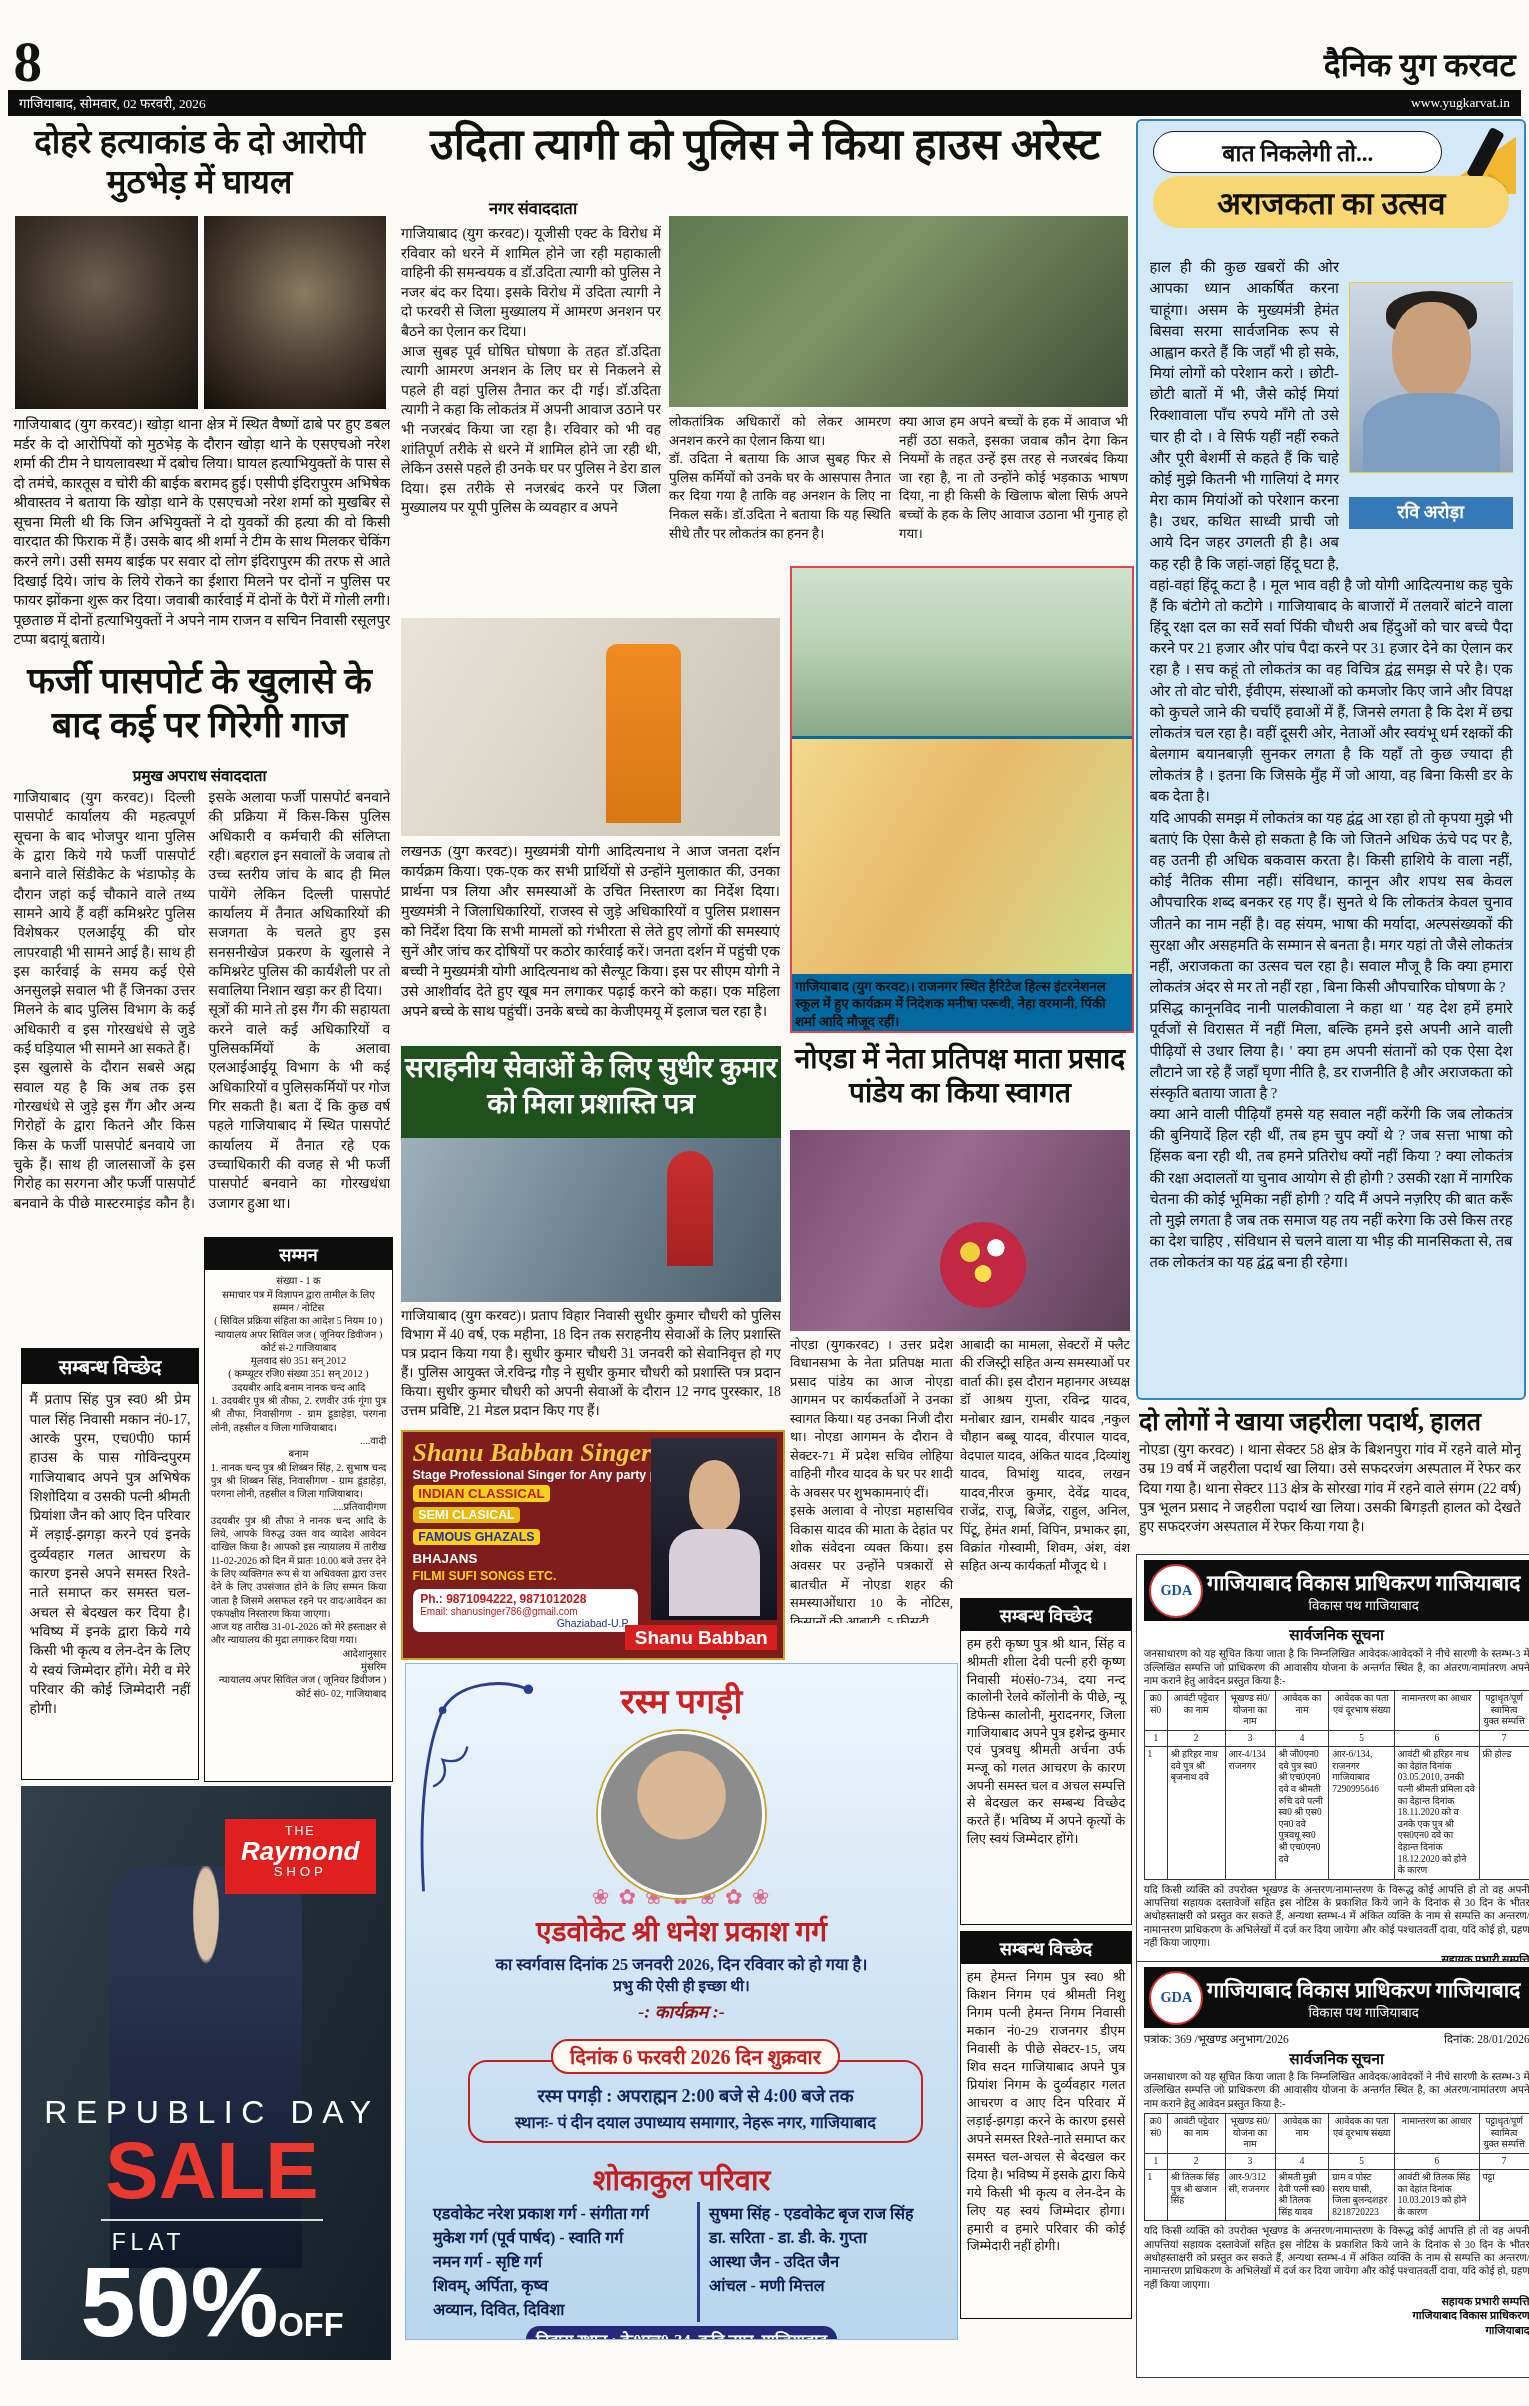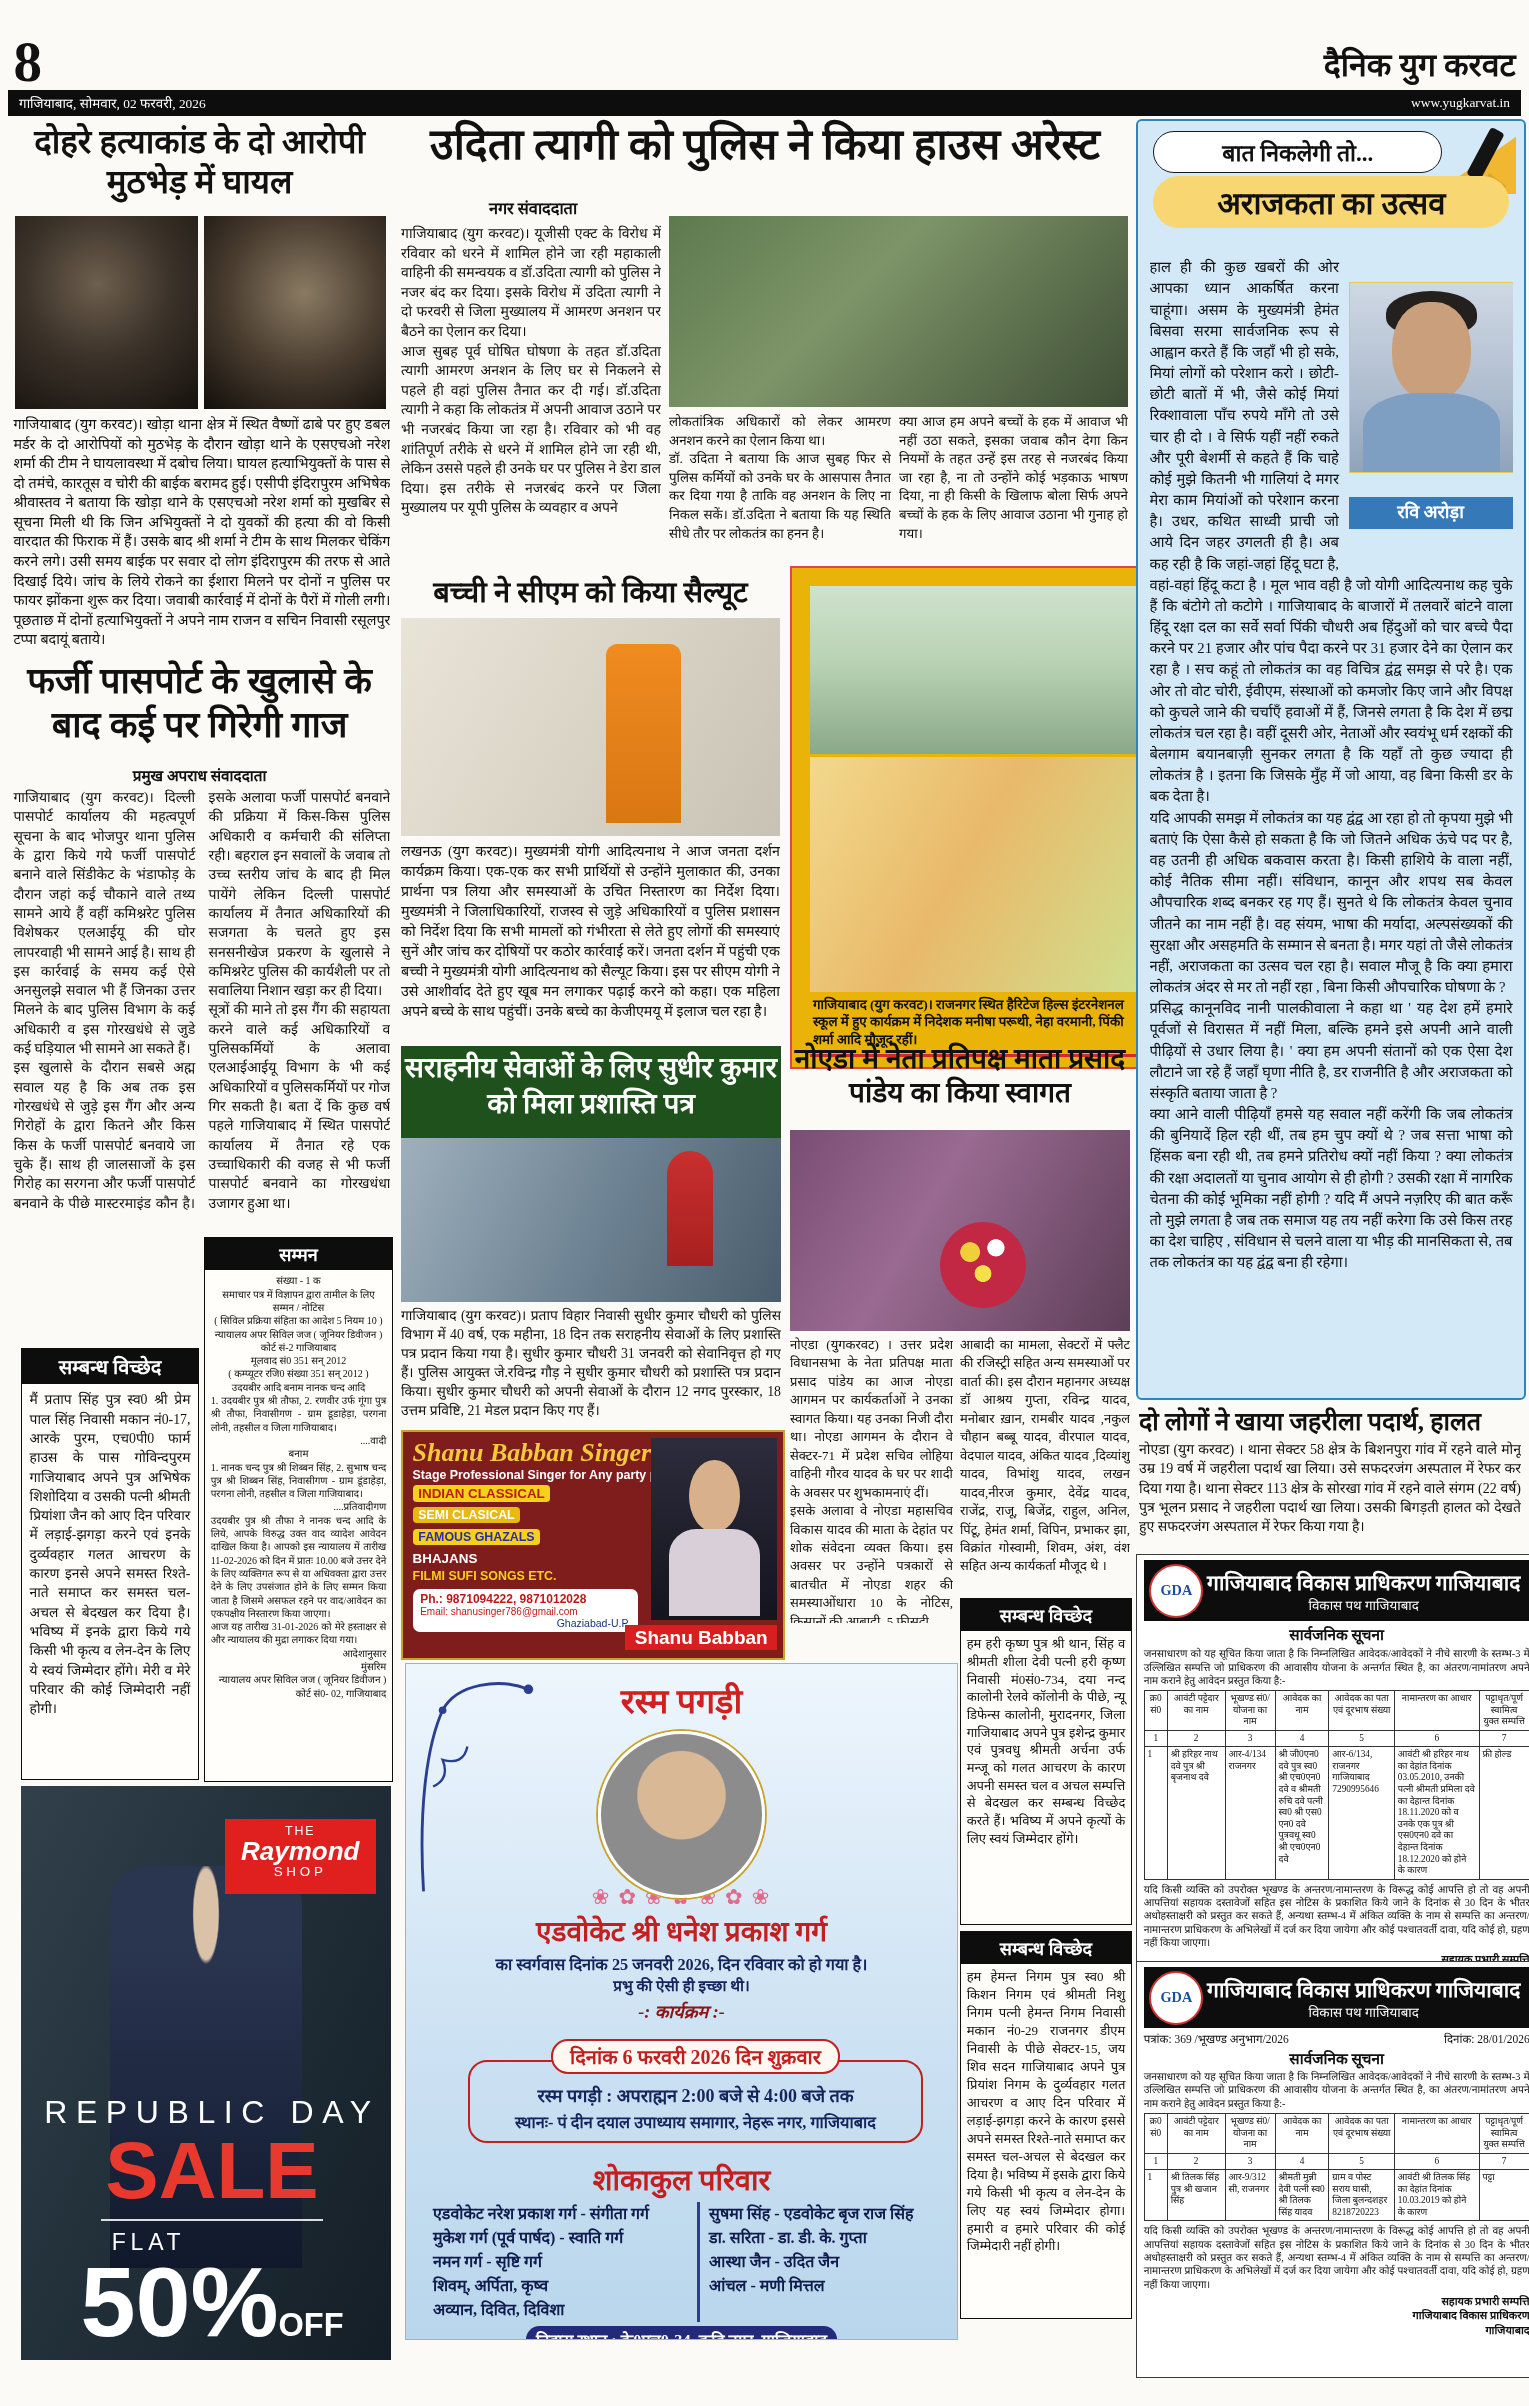--- a/index.html
+++ b/index.html
@@ -48,21 +48,21 @@
   .kicker{position:absolute;top:9.6px;left:15.3px;width:287px;height:40px;background:#fff;border:1.9px solid #1b1b1b;border-radius:23px;
           display:flex;align-items:center;justify-content:center;font-size:23px;font-weight:bold;}
   .oped-title{position:absolute;top:55px;left:15.3px;width:356px;height:52px;background:#f8d671;border-radius:27px;
           display:flex;align-items:center;justify-content:center;font-size:31px;font-weight:bold;}
   .pen-wedge{position:absolute;top:5.7px;right:7.6px;width:82px;height:92px;}
   .authorwrap{float:right;width:164px;margin:3.8px 0 7.6px 9.6px;}
   .authorcap{background:#3579b8;color:#fff;text-align:center;font-weight:bold;font-size:18px;padding:2.9px 0;margin-top:2.9px;}
   
   .greenhead{background:#1e511c;color:#fff;font-weight:bold;text-align:center;line-height:1.3;}
   
-  .schoolbox{border:2.9px solid #e24545;background:#eab308;padding:18px;}
+  .schoolbox{border:2.9px solid #e24545;background:#0369a1;padding:0;}
   .schoolcap{font-size:13.4px;font-weight:bold;line-height:1.3;padding:3.8px 2.9px 5.7px 2.9px;border-bottom:3.8px solid #d42a2a;}
   
   .raymond{background:linear-gradient(115deg,#31404a 0%,#22303a 45%,#141e26 100%);}
   .ray-logo{position:absolute;top:32.5px;right:15.3px;width:151px;height:75px;background:#e01f1f;color:#fff;text-align:center;
             font-family:"Liberation Sans","DejaVu Sans",sans-serif;}
   .ray-model{position:absolute;left:24%;top:14%;width:52%;height:70%;
       background:radial-gradient(ellipse at 50% 12%, #d9c2a8 0%, #d9c2a8 9%, transparent 10%),
                  linear-gradient(#2a3550 20%,#1d2740 60%,#10182a 100%);border-radius:38px 38px 0 0;}
   .ray-bottom{position:absolute;left:0;right:0;bottom:13.4px;text-align:center;color:#fff;
               font-family:"Liberation Sans","DejaVu Sans",sans-serif;padding-left:12px;}
@@ -164,21 +164,20 @@
 
   <div class="abs hl clip" style="left:398px;top:119px;width:734px;height:69px;font-size:43px;">उदिता त्यागी को पुलिस ने किया हाउस अरेस्ट</div>
   <div class="abs ctr b" style="left:401px;top:197px;width:264px;font-size:16.3px;">नगर संवाददाता</div>
   <div class="abs photo ph-green" style="left:669px;top:216px;width:459px;height:191px;"></div>
   <div class="abs jc clip pre" style="left:401px;top:224px;width:260px;height:350px;font-size:14px;line-height:1.4;">गाजियाबाद (युग करवट)। यूजीसी एक्ट के विरोध में रविवार को धरने में शामिल होने जा रही महाकाली वाहिनी की समन्वयक व डॉ.उदिता त्यागी को पुलिस ने नजर बंद कर दिया। इसके विरोध में उदिता त्यागी ने दो फरवरी से जिला मुख्यालय में आमरण अनशन पर बैठने का ऐलान कर दिया।
 आज सुबह पूर्व घोषित घोषणा के तहत डॉ.उदिता त्यागी आमरण अनशन के लिए घर से निकलने से पहले ही वहां पुलिस तैनात कर दी गई। डॉ.उदिता त्यागी ने कहा कि लोकतंत्र में अपनी आवाज उठाने पर भी नजरबंद किया जा रहा है। रविवार को भी वह शांतिपूर्ण तरीके से धरने में शामिल होने जा रही थी, लेकिन उससे पहले ही उनके घर पर पुलिस ने डेरा डाल दिया। इस तरीके से नजरबंद करने पर जिला मुख्यालय पर यूपी पुलिस के व्यवहार व अपने</div>
   <div class="abs jc clip pre" style="left:669px;top:413px;width:222px;height:161px;font-size:13.3px;line-height:1.4;">लोकतांत्रिक अधिकारों को लेकर आमरण अनशन करने का ऐलान किया था।
 डॉ. उदिता ने बताया कि आज सुबह फिर से पुलिस कर्मियों को उनके घर के आसपास तैनात कर दिया गया है ताकि वह अनशन के लिए ना निकल सकें। डॉ.उदिता ने बताया कि यह स्थिति सीधे तौर पर लोकतंत्र का हनन है।</div>
   <div class="abs jc clip" style="left:899px;top:413px;width:229px;height:161px;font-size:13.3px;line-height:1.4;">क्या आज हम अपने बच्चों के हक में आवाज भी नहीं उठा सकते, इसका जवाब कौन देगा किन नियमों के तहत उन्हें इस तरह से नजरबंद किया जा रहा है, ना तो उन्होंने कोई भड़काऊ भाषण दिया, ना ही किसी के खिलाफ बोला सिर्फ अपने बच्चों के हक के लिए आवाज उठाना भी गुनाह हो गया।</div>
 
-  <div class="abs hl clip" style="left:401px;top:575px;width:379px;height:40px;font-size:29px;">बच्ची ने सीएम को किया सैल्यूट</div>
   <div class="abs photo ph-cm" style="left:401px;top:618px;width:379px;height:218px;">
       <div class="saffron"></div>
     </div>
   <div class="abs jc clip" style="left:401px;top:841px;width:379px;height:201px;font-size:14.3px;line-height:1.4;">लखनऊ (युग करवट)। मुख्यमंत्री योगी आदित्यनाथ ने आज जनता दर्शन कार्यक्रम किया। एक-एक कर सभी प्रार्थियों से उन्होंने मुलाकात की, उनका प्रार्थना पत्र लिया और समस्याओं के उचित निस्तारण का निर्देश दिया। मुख्यमंत्री ने जिलाधिकारियों, राजस्व से जुड़े अधिकारियों व पुलिस प्रशासन को निर्देश दिया कि सभी मामलों को गंभीरता से लेते हुए लोगों की समस्याएं सुनें और जांच कर दोषियों पर कठोर कार्रवाई करें। जनता दर्शन में पहुंची एक बच्ची ने मुख्यमंत्री योगी आदित्यनाथ को सैल्यूट किया। इस पर सीएम योगी ने उसे आशीर्वाद देते हुए खूब मन लगाकर पढ़ाई करने को कहा। एक महिला अपने बच्चे के साथ पहुंचीं। उनके बच्चे का केजीएमयू में इलाज चल रहा है।</div>
 
   <div class="abs schoolbox clip" style="left:790px;top:566px;width:340px;height:463px;">
     <div class="photo ph-school1" style="width:100%;height:168px;"></div>
     <div class="photo ph-school2" style="width:100%;height:235px;margin-top:2.9px;"></div>
     <div class="schoolcap">गाजियाबाद (युग करवट)। राजनगर स्थित हैरिटेज हिल्स इंटरनेशनल स्कूल में हुए कार्यक्रम में निदेशक मनीषा परूथी, नेहा वरमानी, पिंकी शर्मा आदि मौजूद रहीं।</div>
   </div>

